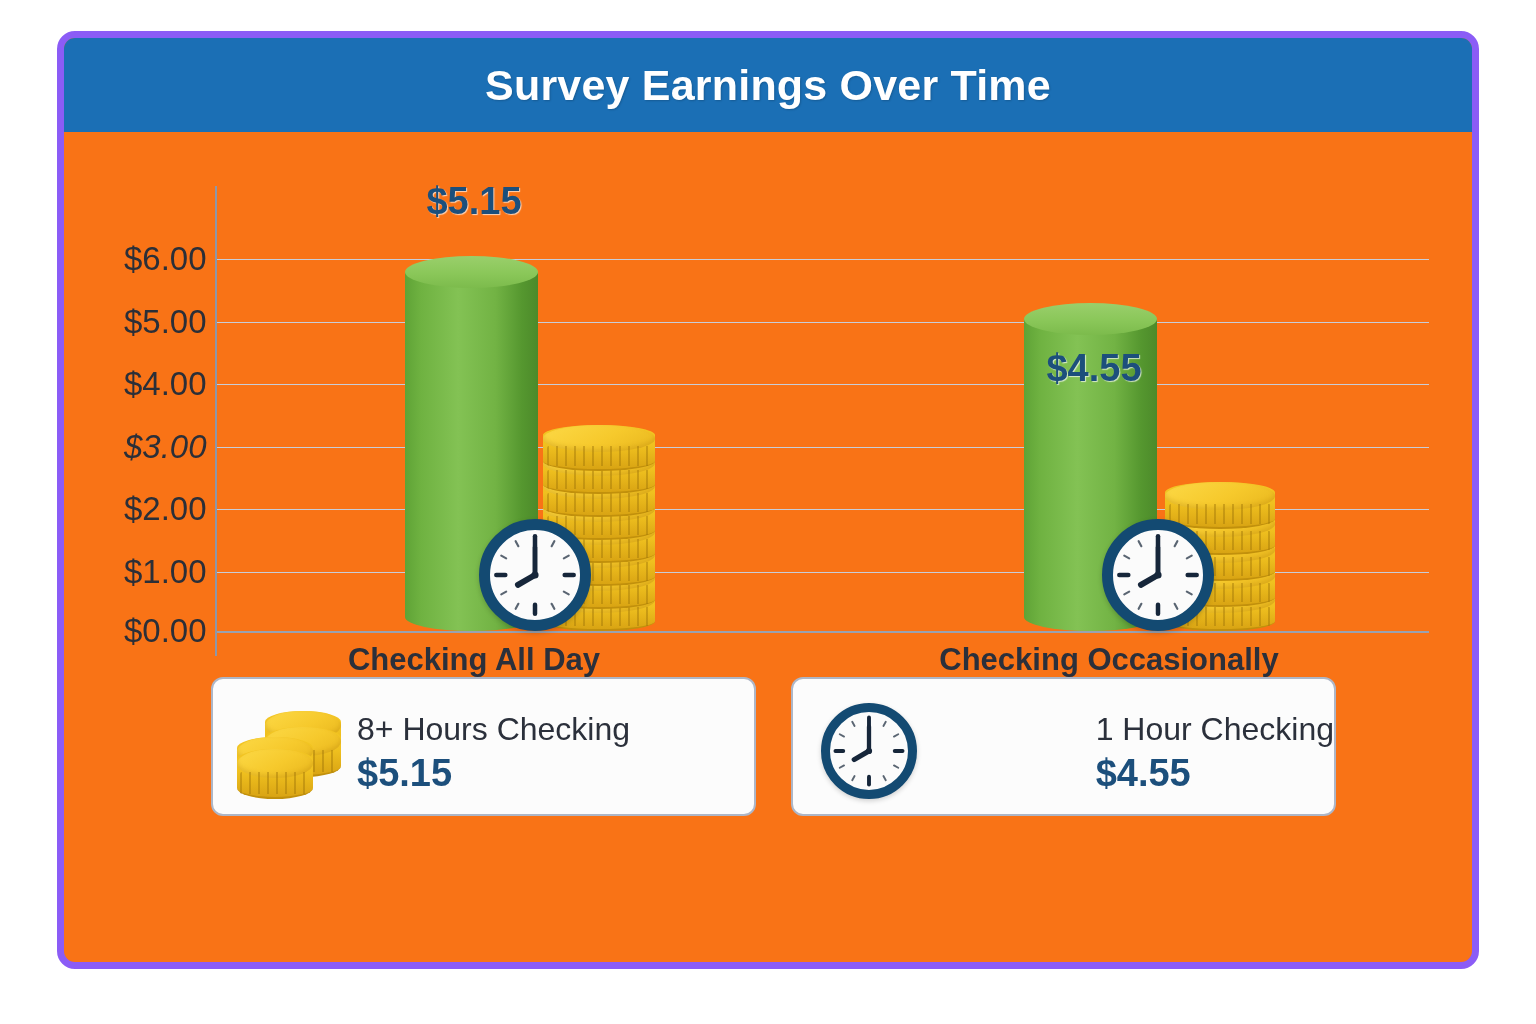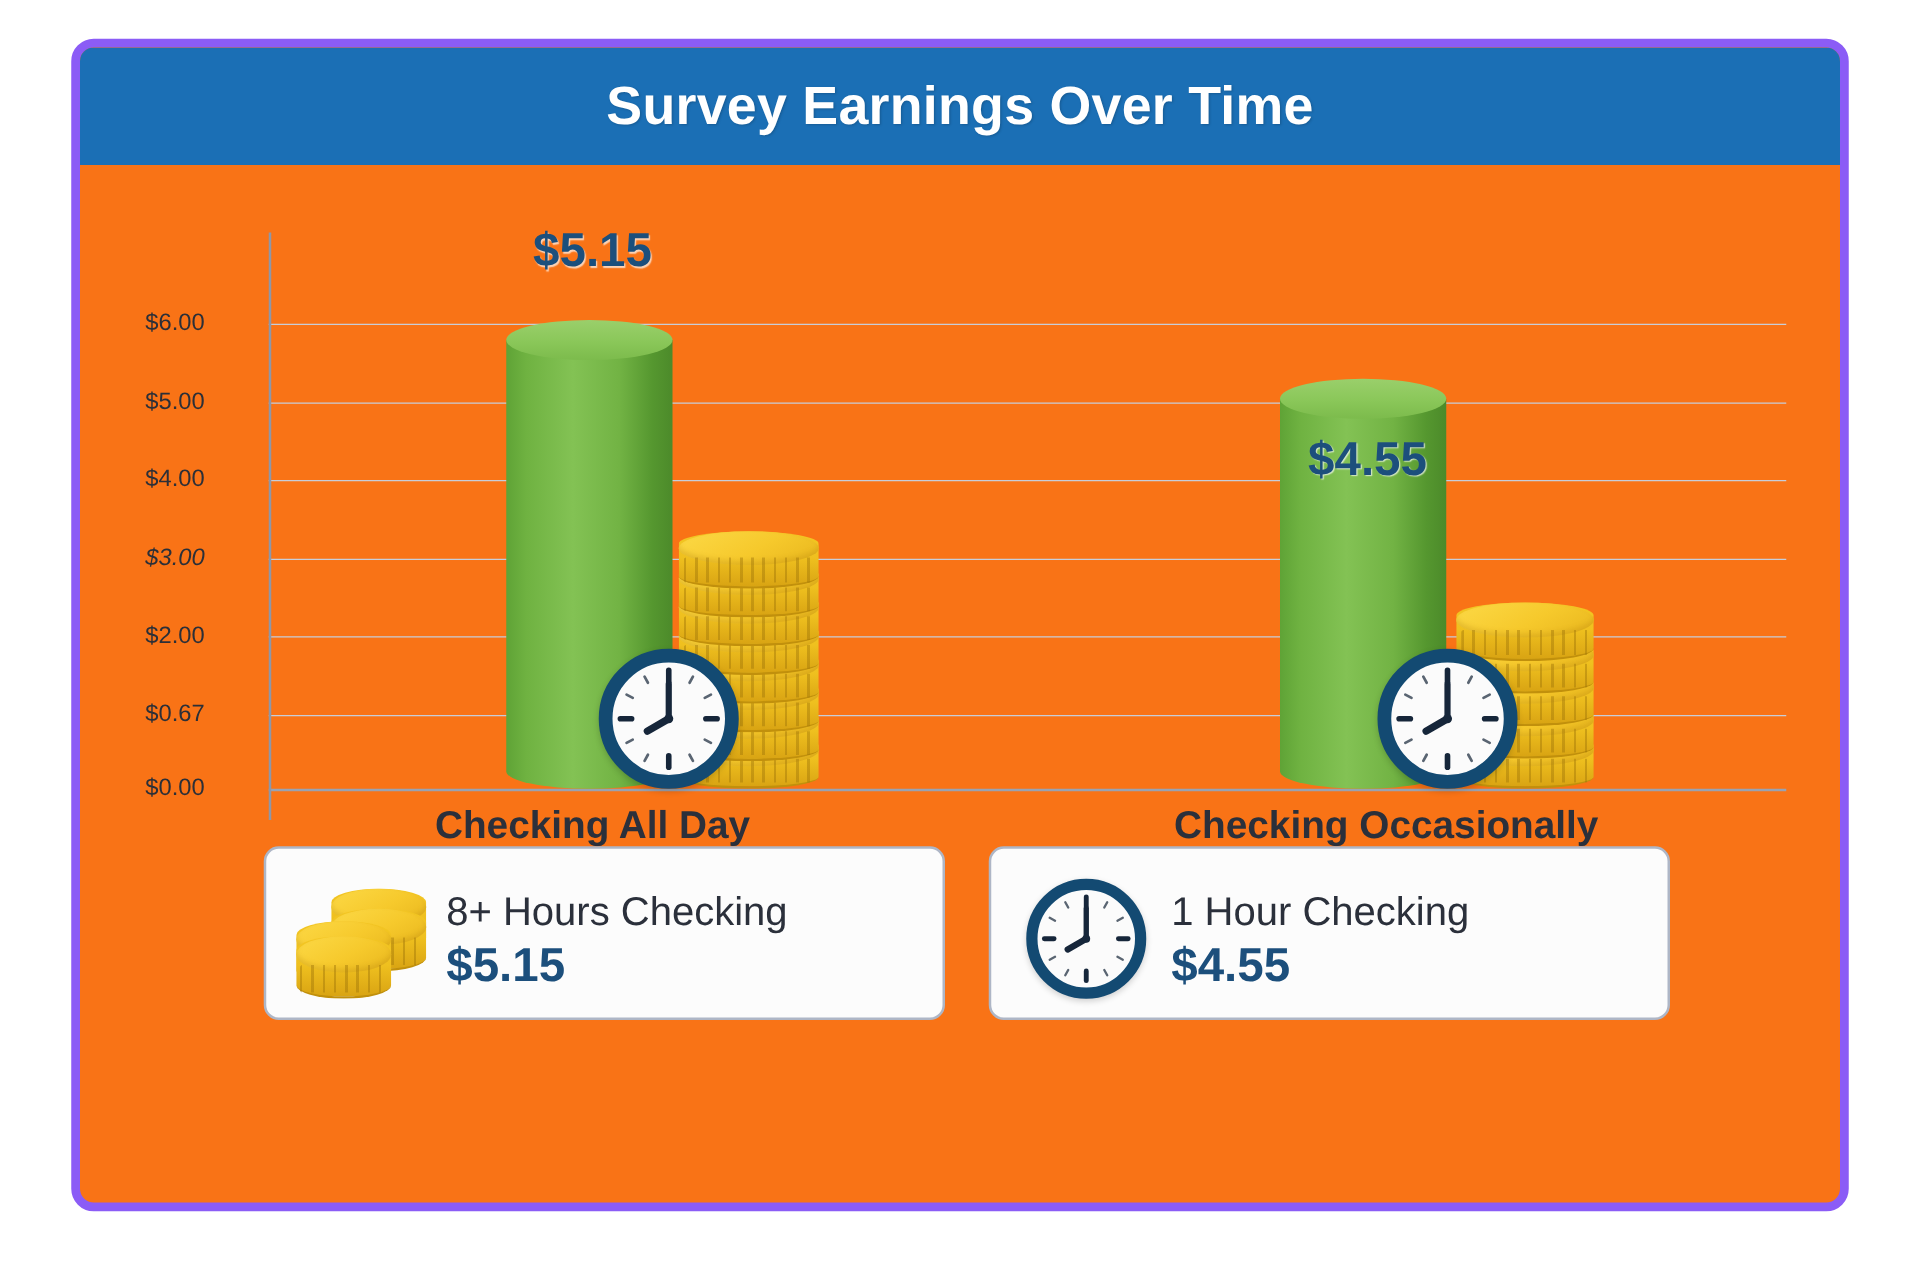--- a/index.html
+++ b/index.html
@@ -52,24 +52,24 @@
   .plot {
     position: absolute;
     left: 0;
     top: 94px;
     width: 100%;
     height: 570px;
   }
   
   .ytick {
     position: absolute;
-    right: 1272px;          
+    right: 1228px;          
     width: 120px;
-    text-align: center;
-    font-size: 19px;
+    text-align: left;
+    font-size: 33px;
     color: #2B2F38;
     transform: translateY(-50%);
   }
   
   .gridline {
     position: absolute;
     left: 151px;
     width: 1214px;
     height: 1px;
     background: #C8CDD8;
@@ -240,21 +240,21 @@
     <div class="gridline" style="top:440px;"></div>
     <div class="gridline zero" style="top:499px;"></div>
 
     <div class="yaxis-line"></div>
 
     <div class="ytick" style="top:127px;">$6.00</div>
     <div class="ytick" style="top:190px;">$5.00</div>
     <div class="ytick" style="top:252px;">$4.00</div>
     <div class="ytick" style="top:315px;font-style:italic;">$3.00</div>
     <div class="ytick" style="top:377px;">$2.00</div>
-    <div class="ytick" style="top:440px;">$0.67</div>
+    <div class="ytick" style="top:440px;">$1.00</div>
     <div class="ytick" style="top:499px;">$0.00</div>
 
     <div class="bar" style="left:341px; top:140px; width:133px; height:359px;">
       <div class="bar-top"></div>
     </div>
 
     <div class="bar-label" style="left:330px; top:48px; width:160px;">$5.15</div>
 
     <div class="coinstack" style="left:479px; top:284px; width:112px; height:215px;">
       <div class="coin" style="bottom:0px;   height:44px;">
@@ -391,21 +391,21 @@
         <div class="coin-face"></div>
           <div class="coin-ridges"></div>
       </div>
     </div>
     <div class="card-text">
       <div class="card-title">8+ Hours Checking</div>
       <div class="card-value">$5.15</div>
     </div>
   </div>
 
-  <div class="card" style="left:727px; top:639px; width:545px;">
+  <div class="card" style="left:727px; top:639px; width:545px;justify-content:space-between;">
     <div class="card-icon">
       <div class="clock" style="left:6px; top:6px; width:96px; height:96px; border-width:9px;">
         <svg width="78" height="78" viewBox="0 0 100 100">
           <g stroke="#16263A" stroke-width="5" stroke-linecap="round">
             <line x1="50" y1="7" x2="50" y2="17"></line>
             <line x1="50" y1="83" x2="50" y2="93"></line>
             <line x1="7" y1="50" x2="17" y2="50"></line>
             <line x1="83" y1="50" x2="93" y2="50"></line>
           </g>
           <g stroke="#5A6572" stroke-width="2.4" stroke-linecap="round">

